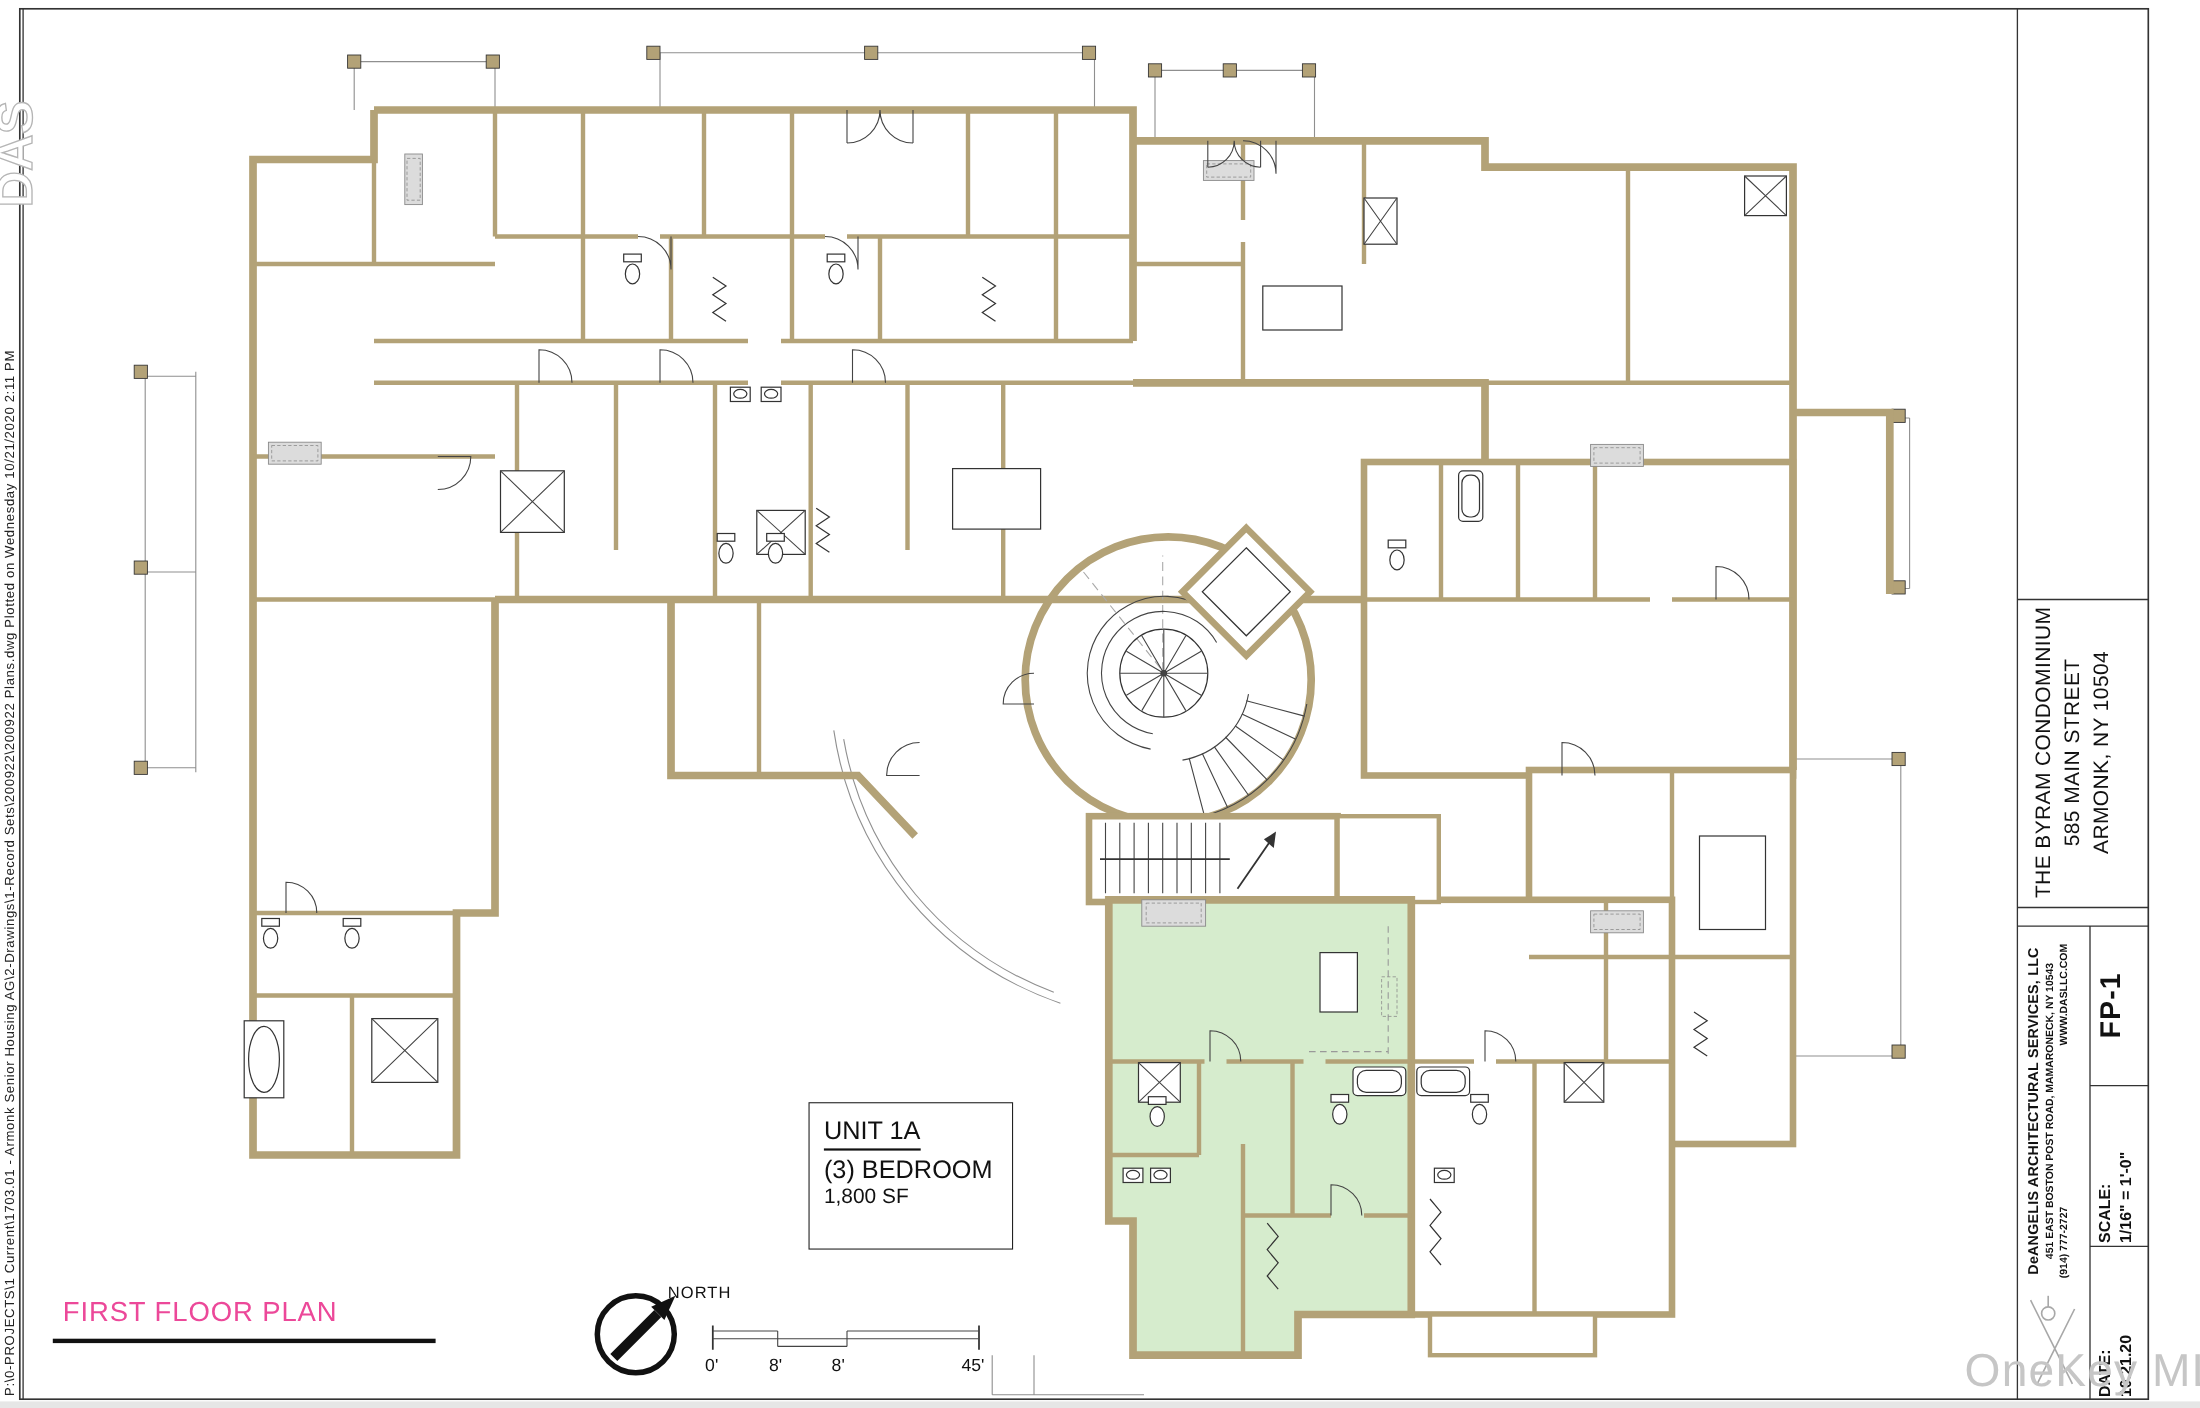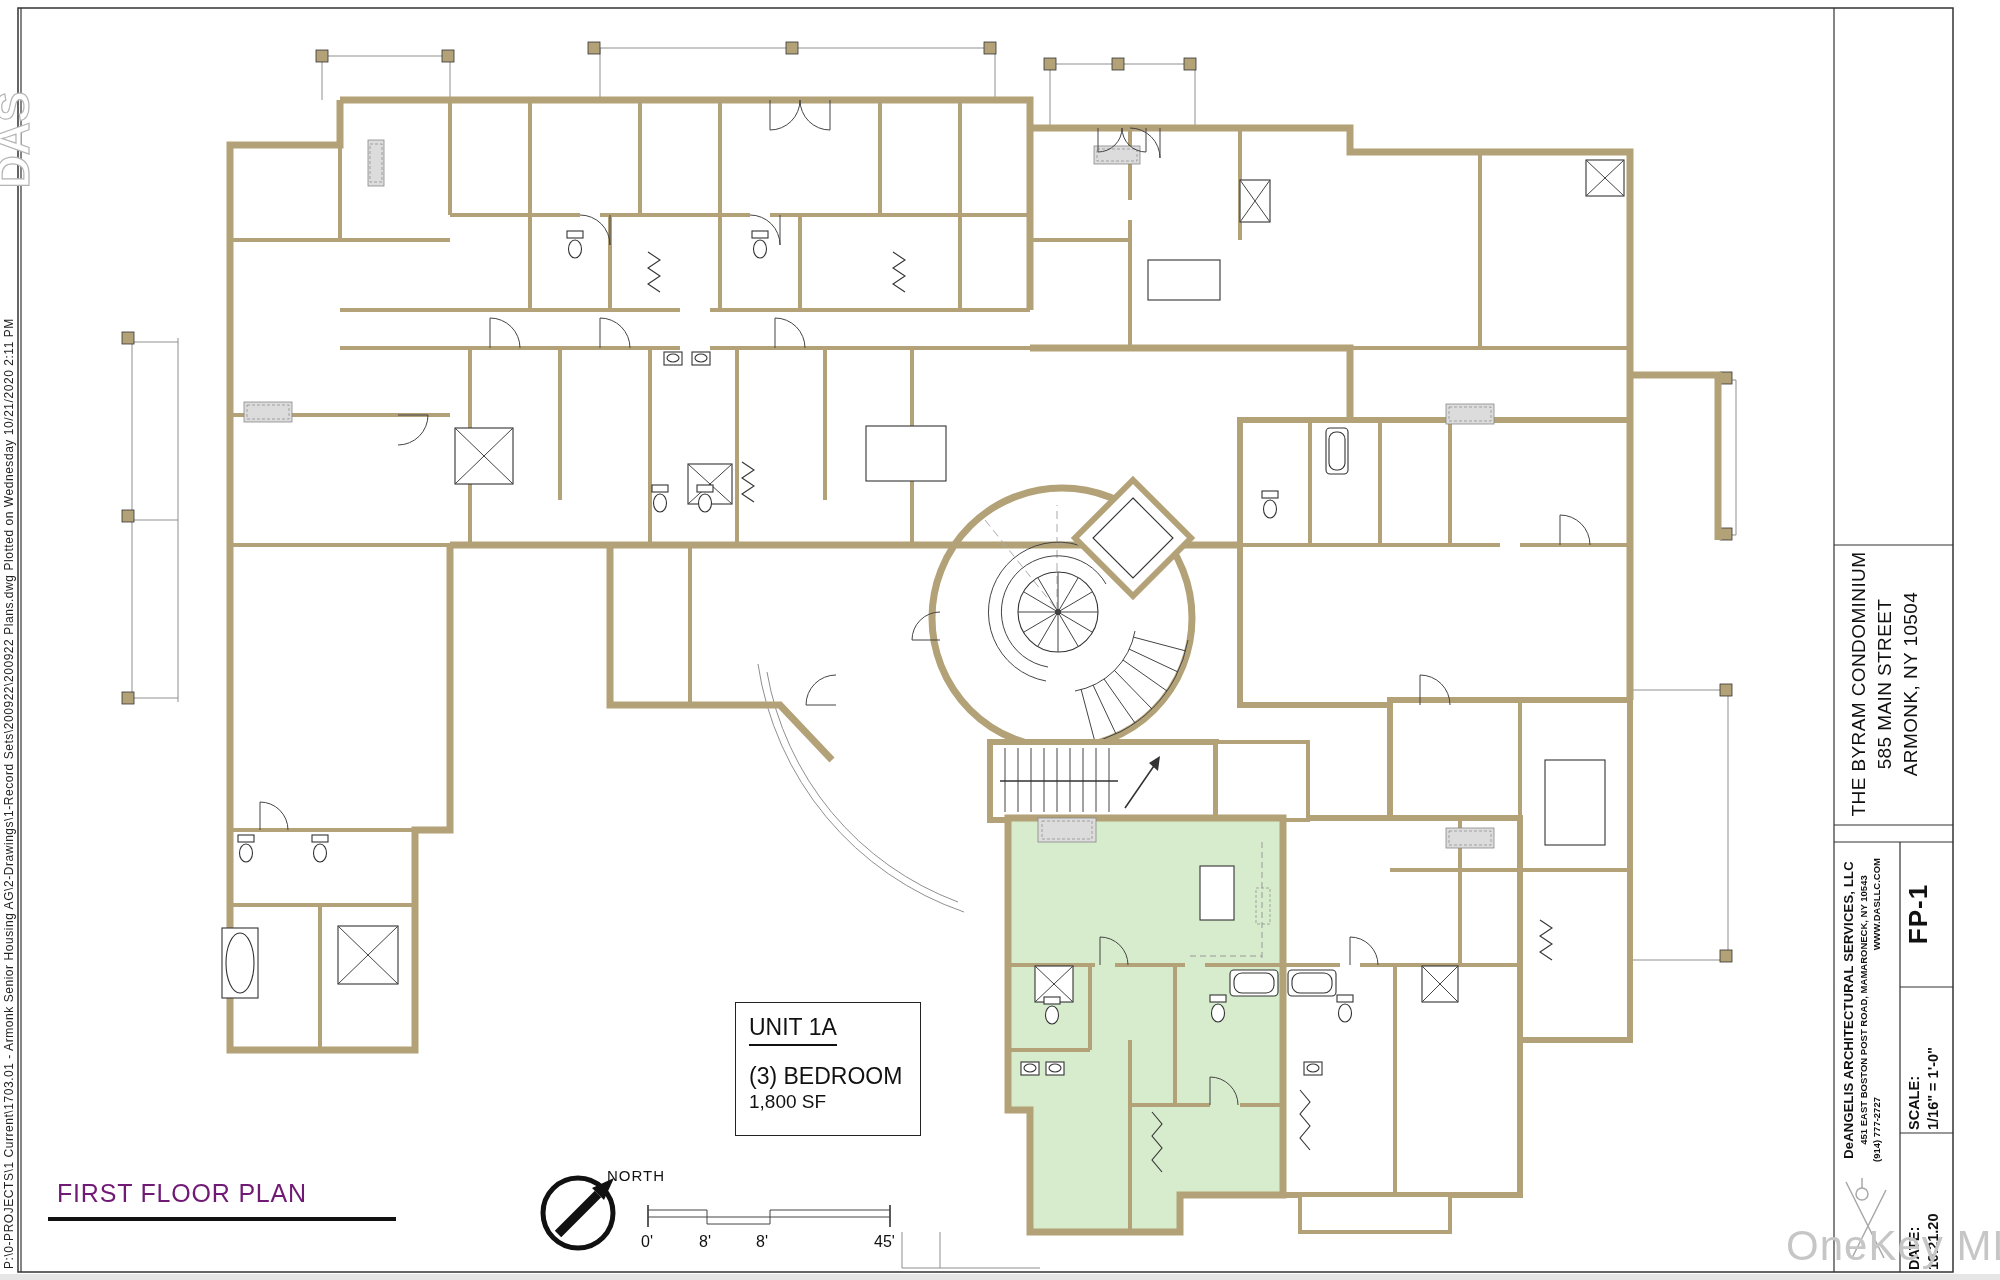--- a/index.html
+++ b/index.html
@@ -21,26 +21,26 @@
   .fixn{stroke:#333;stroke-width:1.1;fill:none;}
   .dash{stroke:#999;stroke-width:1;fill:none;stroke-dasharray:6 4;}
   .dash2{stroke:#aaa;stroke-width:1;fill:none;stroke-dasharray:8 5;}
   .post{fill:#b3a277;stroke:#333;stroke-width:0.8;}
   .tag{fill:#dcdcdc;stroke:#888;stroke-width:0.8;}
   .tagd{fill:none;stroke:#888;stroke-width:0.7;stroke-dasharray:3 2;}
   .border{fill:none;stroke:#333;stroke-width:1.5;}
   .tbline{stroke:#333;stroke-width:1.2;}
   
   #stamp{left:2px;top:1269px;font-size:12px;letter-spacing:.55px;color:#222;}
-  #plan-title{left:57px;top:1179px;font-size:25px;letter-spacing:.8px;color:#701a75;}
+  #plan-title{left:57px;top:1179px;font-size:25px;letter-spacing:.8px;color:#ec4899;}
   #plan-title-rule{left:48px;top:1217px;width:348px;height:4px;background:#111;}
   #unit-box{left:735px;top:1002px;width:186px;height:134px;border:1.6px solid #222;
             padding:10px 0 0 13px;box-sizing:border-box;background:#fff;}
   #unit-box .big{font-size:23px;line-height:29px;}
-  #unit-name{display:inline-block;border-bottom:2px solid #111;padding-bottom:2px;margin-bottom:16px;}
+  #unit-name{display:inline-block;border-bottom:2px solid #111;padding-bottom:2px;margin-bottom:3px;}
   #unit-area{font-size:19px;margin-top:0;}
   #north-label{left:607px;top:1167px;font-size:15px;letter-spacing:1px;}
   .tick{position:absolute;top:1233px;font-size:16px;}
   #proj-block{left:1846px;top:820px;width:272px;text-align:center;font-size:19px;line-height:26px;letter-spacing:.4px;}
   #firm-block{left:1841px;top:1176px;width:332px;text-align:center;}
   #firm-name{font-size:13px;font-weight:bold;letter-spacing:.2px;}
   #firm-addr{font-size:9.5px;font-weight:bold;margin-top:2px;}
   #firm-row{font-size:9.5px;font-weight:bold;display:flex;justify-content:space-between;padding:0 14px;margin-top:2px;}
   #sheetnum{left:1903px;top:985px;width:142px;text-align:center;font-size:26px;letter-spacing:1px;font-weight:bold;}
   #scaleblk{left:1905px;top:1130px;width:142px;font-size:14.5px;line-height:19px;font-weight:bold;}

